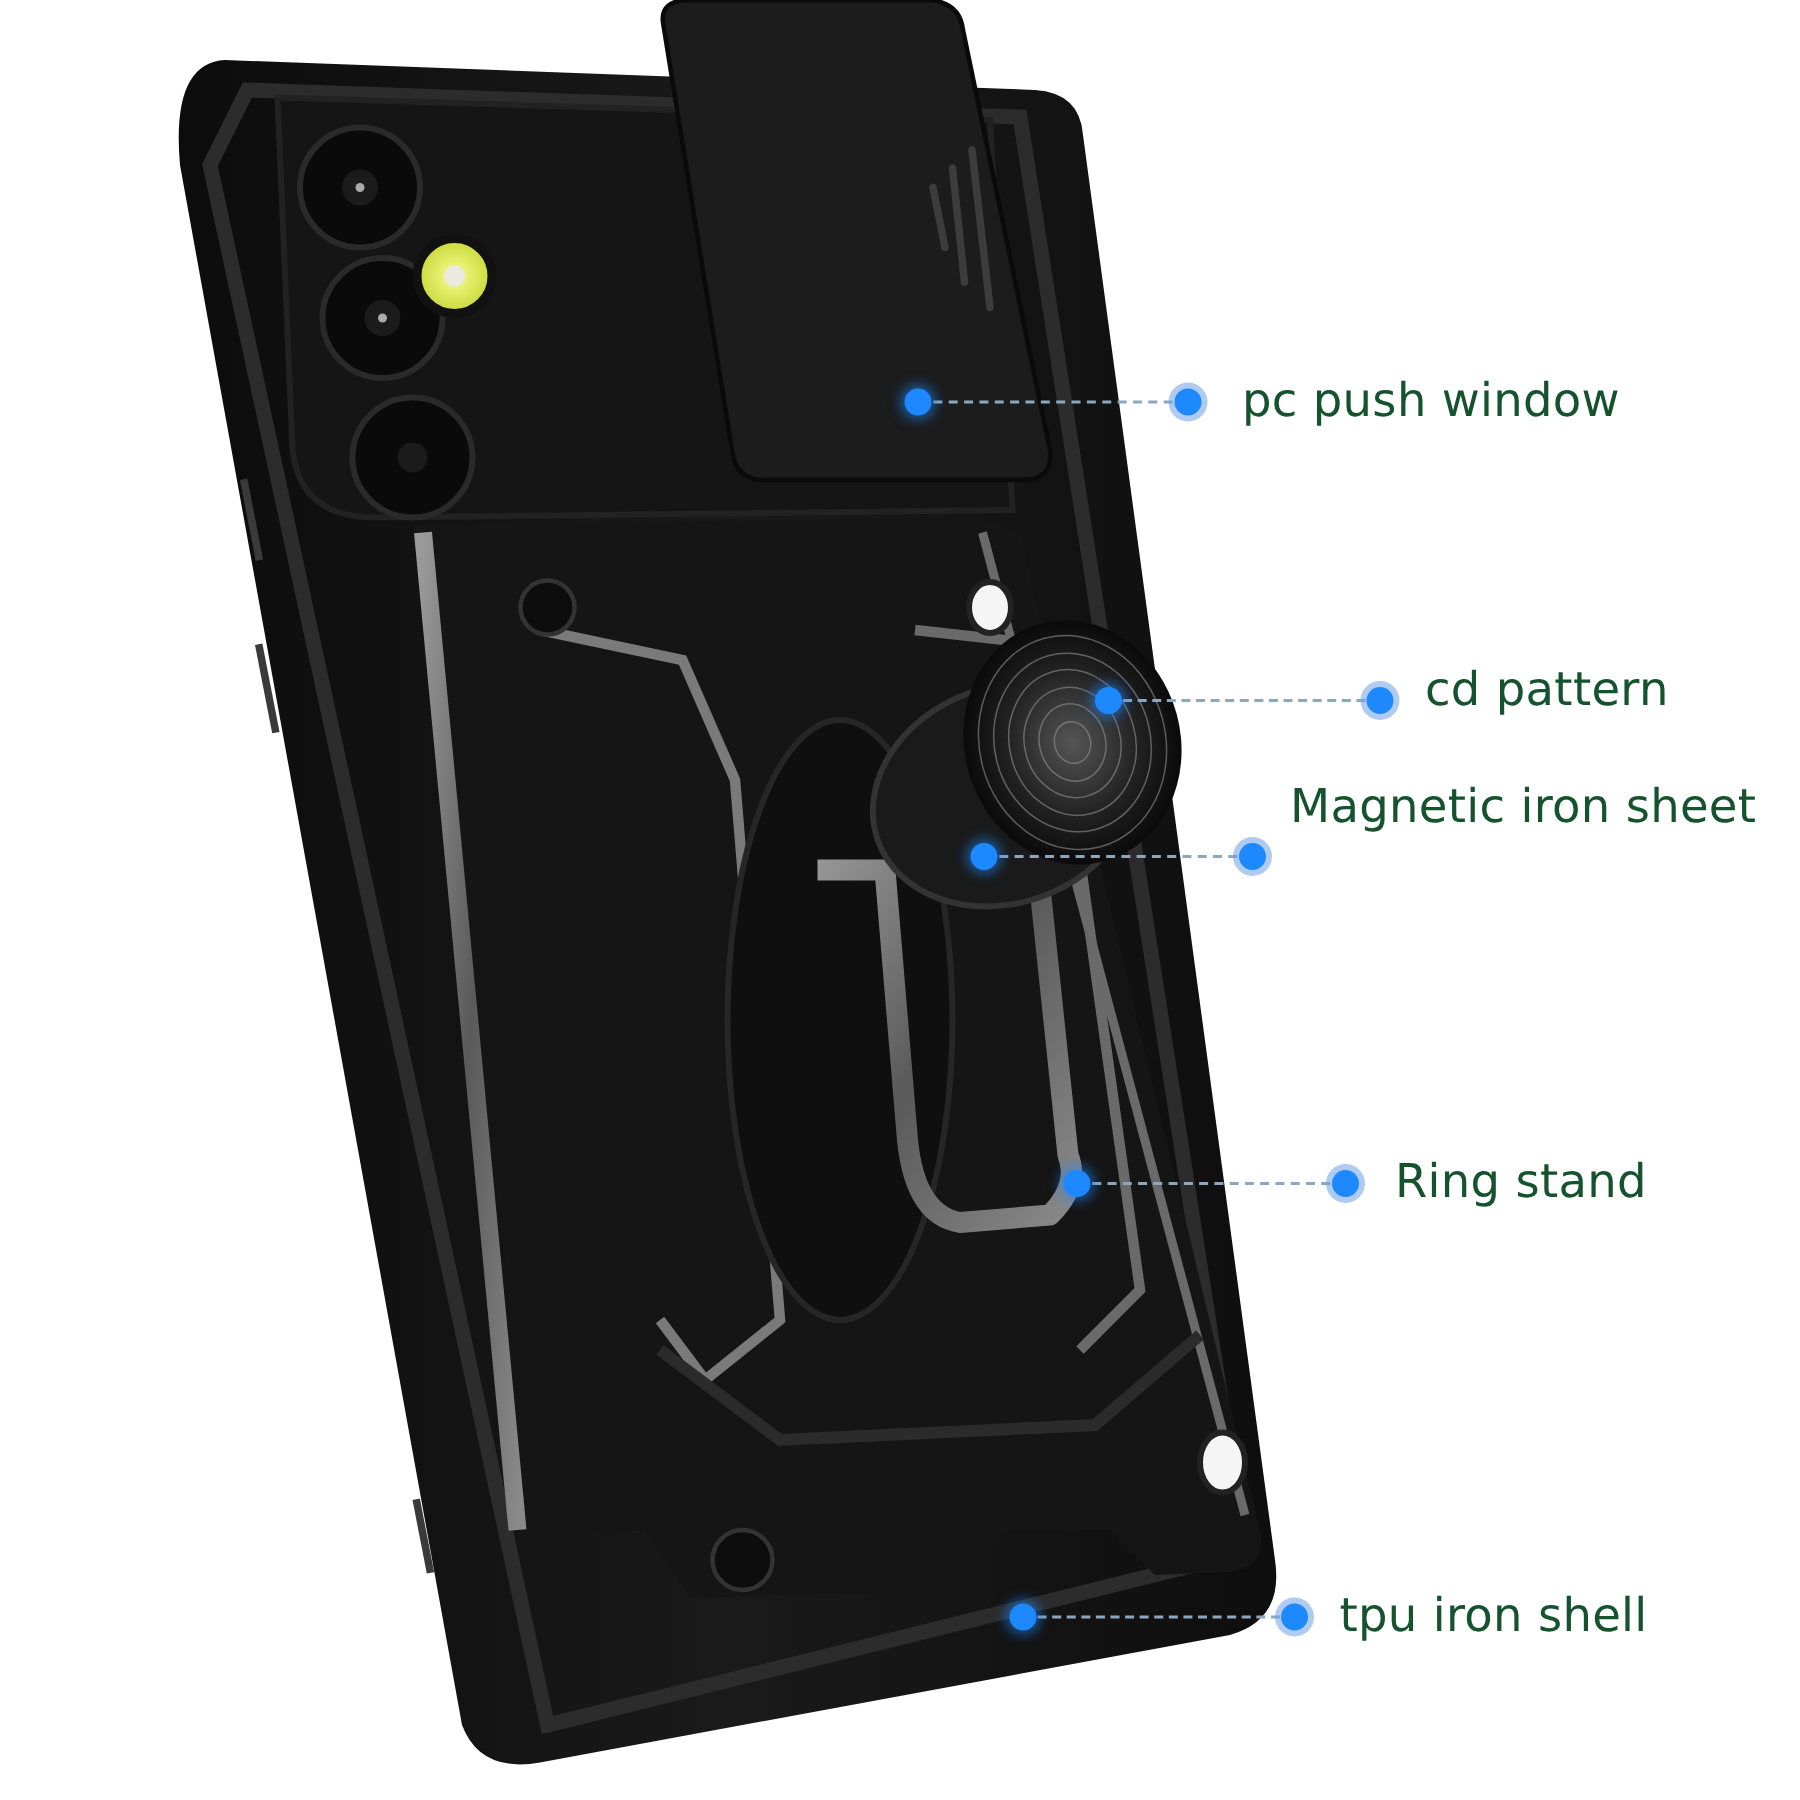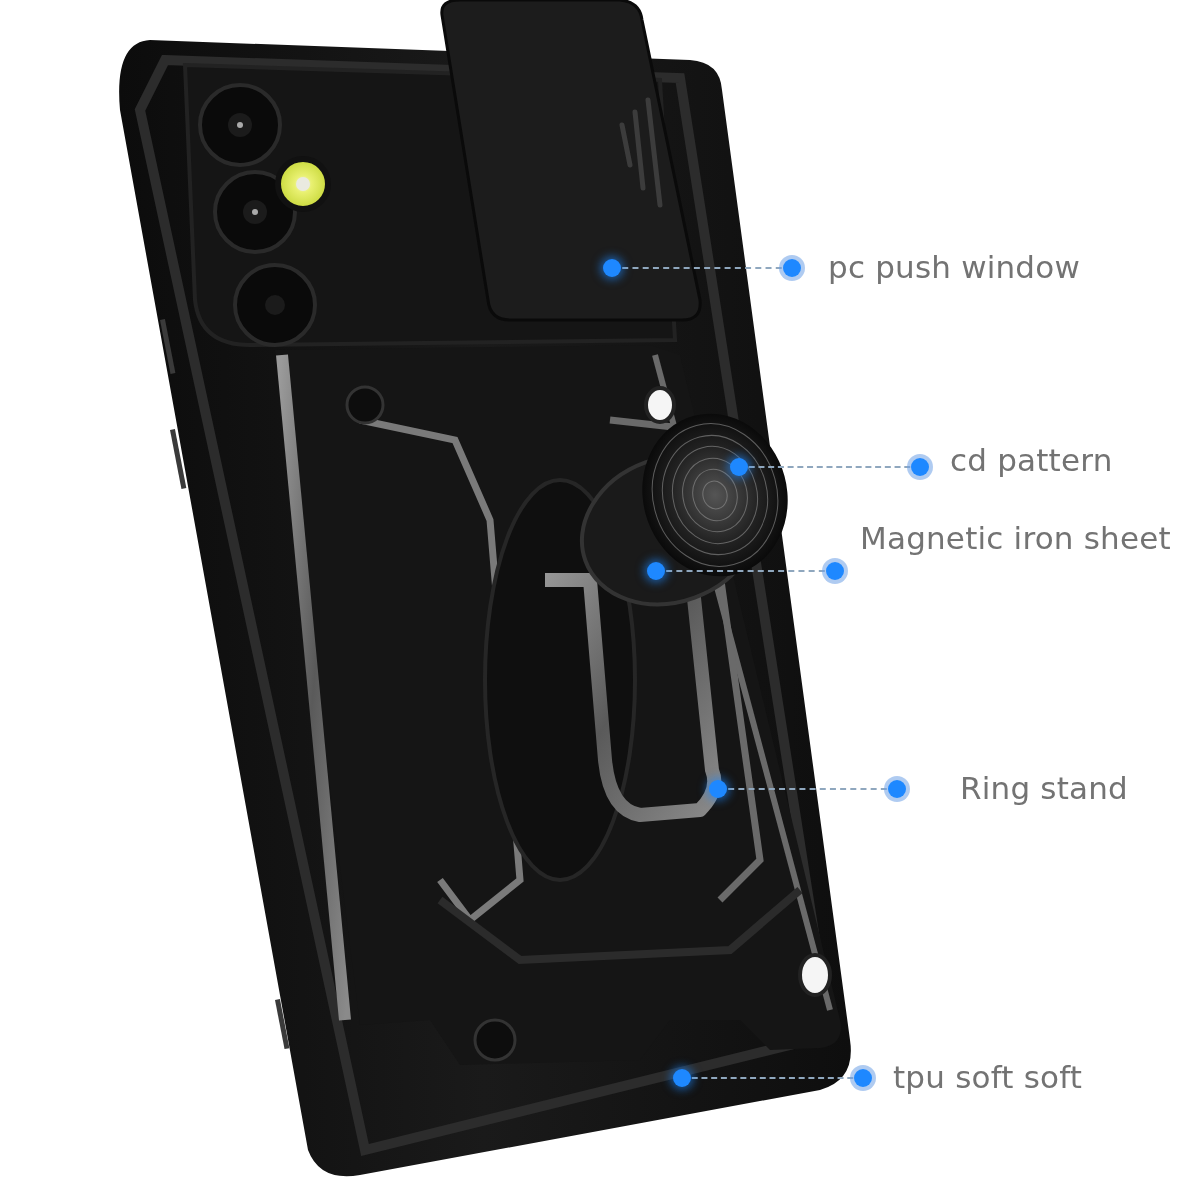--- a/index.html
+++ b/index.html
@@ -1,19 +1,19 @@
 <!DOCTYPE html>
 <html><head>
 <meta charset="utf-8">
 <style>
   html, body { margin:0; padding:0; background:#ffffff; }
   body { width:1200px; height:1200px; position:relative; overflow:hidden;
          font-family:"DejaVu Sans","Liberation Sans",sans-serif; }
   #stage { position:absolute; left:0; top:0; width:1200px; height:1200px; }
-  .callout-label { position:absolute; color:#737373; font-size:31px; line-height:1;
+  .callout-label { position:absolute; color:#14532d; font-size:31px; line-height:1;
                    white-space:nowrap; letter-spacing:0.2px; }
   .dot { position:absolute; width:18px; height:18px; border-radius:50%;
          background:#1e88ff; transform:translate(-50%,-50%); }
   .dot.inner { box-shadow:0 0 8px 3px rgba(30,136,255,0.55); }
   .dot.outer { box-shadow:0 0 0 4px rgba(110,160,230,0.55); }
   .leader { position:absolute; height:0; border-top:2px dashed #8fa7be; transform:translateY(-1px); }
 </style>
 </head>
 <body>
 
@@ -122,22 +122,22 @@
     <div class="leader" style="left:656px;top:571px;width:179px;"></div>
     <div class="dot inner" style="left:656px;top:571px;"></div>
     <div class="dot outer" style="left:835px;top:571px;"></div>
     <div class="callout-label" style="left:860px;top:523px;">Magnetic iron sheet</div>
   </div>
 
   <div class="callout">
     <div class="leader" style="left:718px;top:789px;width:179px;"></div>
     <div class="dot inner" style="left:718px;top:789px;"></div>
     <div class="dot outer" style="left:897px;top:789px;"></div>
-    <div class="callout-label" style="left:930px;top:773px;margin-left:30px;">Ring stand</div>
+    <div class="callout-label" style="left:930px;top:773px;">Ring stand</div>
   </div>
 
   <div class="callout">
     <div class="leader" style="left:682px;top:1078px;width:181px;"></div>
     <div class="dot inner" style="left:682px;top:1078px;"></div>
     <div class="dot outer" style="left:863px;top:1078px;"></div>
-    <div class="callout-label" style="left:893px;top:1062px;">tpu soft soft</div>
+    <div class="callout-label" style="left:893px;top:1062px;">tpu iron shell</div>
   </div>
 </div>
 
 </body></html>

